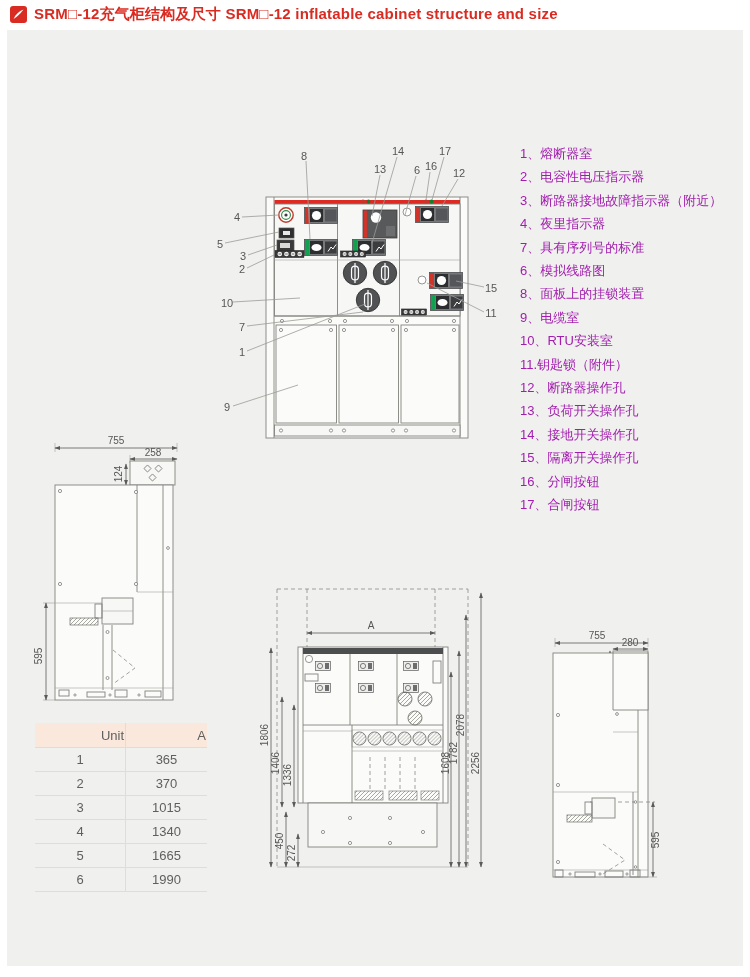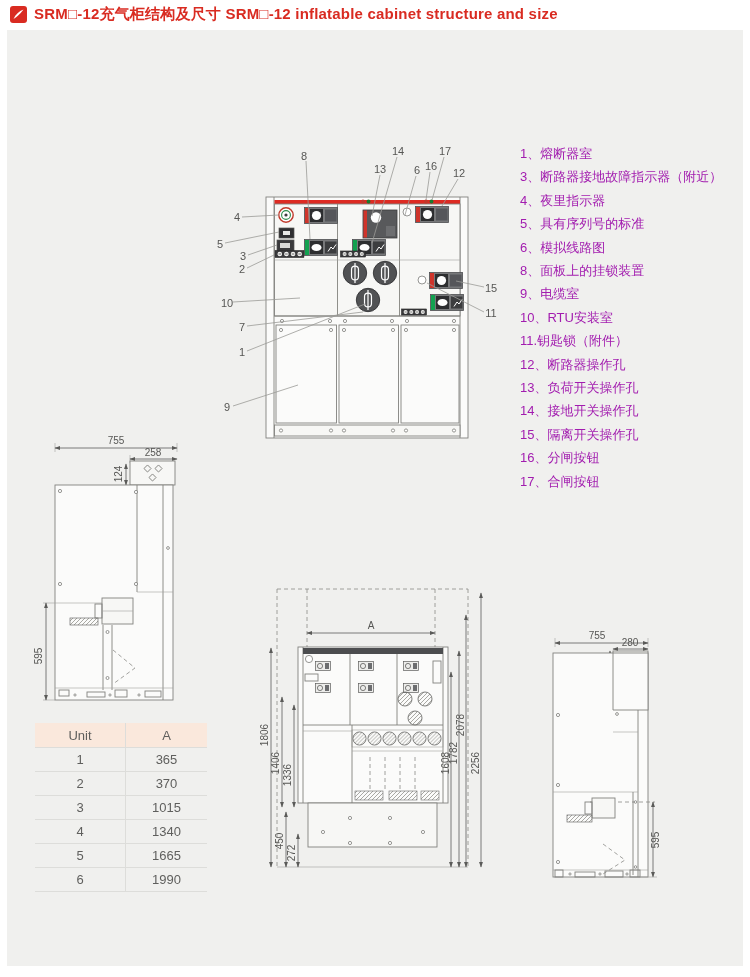--- a/index.html
+++ b/index.html
@@ -5,21 +5,21 @@
   html,body{margin:0;padding:0;background:#ffffff;}
   body{width:750px;height:977px;font-family:"Liberation Sans",sans-serif;}
   .page{position:relative;width:750px;height:977px;overflow:hidden;background:#ffffff;}
   .canvas{position:absolute;left:7px;top:30px;width:736px;height:936px;background:#f0f0ee;}
   .abs{position:absolute;}
   .title-row{position:absolute;left:10px;top:5px;display:flex;align-items:center;gap:7px;}
   .title-text{color:#d92b21;font-size:15px;font-weight:bold;letter-spacing:0.2px;white-space:nowrap;}
   .legend{position:absolute;left:520px;top:142px;width:226px;}
   .legend .li{line-height:23.4px;font-size:13px;color:#a21caf;white-space:nowrap;}
   .spec{position:absolute;left:35px;top:723px;width:172px;border-collapse:collapse;font-size:13px;color:#5f5f5d;}
-  .spec th{background:#fae8dc;font-weight:normal;height:22px;border-bottom:1px solid #ddddda;}
+  .spec th{background:#fae8dc;font-weight:normal;height:22px;border-bottom:1px solid #ddddda;text-align:right;}
   .spec td{height:21px;text-align:center;border-bottom:1px solid #ddddda;}
   .spec th:first-child,.spec td:first-child{width:88px;border-right:1px solid #ddddda;}
   svg{overflow:visible;}
   .ln{stroke:#82827e;stroke-width:0.9;fill:none;}
   .lnT{stroke:#a3a3a0;stroke-width:0.6;fill:none;}
   .dash{stroke:#8a8a86;stroke-width:0.8;fill:none;stroke-dasharray:4 3;}
   .dim{stroke:#5c5c5a;stroke-width:0.8;fill:none;}
   .dtx{font-size:10px;fill:#565654;}
   .co{font-size:11px;fill:#565654;}
   .lead{stroke:#9a9a97;stroke-width:0.8;fill:none;}
@@ -195,23 +195,24 @@
       <text class="co" x="42" y="191">7</text>
       <text class="co" x="42" y="216">1</text>
       <text class="co" x="27" y="271">9</text>
       <text class="co" x="291" y="152">15</text>
       <text class="co" x="291" y="177">11</text>
     </g>
   </svg>
 
   <div class="legend">
     <div class="li">1、熔断器室</div>
+    <div class="li">2、电容性电压指示器</div>
     <div class="li">3、断路器接地故障指示器（附近）</div>
     <div class="li">4、夜里指示器</div>
-    <div class="li">5、具有序列号的标准</div>
+    <div class="li">7、具有序列号的标准</div>
     <div class="li">6、模拟线路图</div>
     <div class="li">8、面板上的挂锁装置</div>
     <div class="li">9、电缆室</div>
     <div class="li">10、RTU安装室</div>
     <div class="li">11.钥匙锁（附件）</div>
     <div class="li">12、断路器操作孔</div>
     <div class="li">13、负荷开关操作孔</div>
     <div class="li">14、接地开关操作孔</div>
     <div class="li">15、隔离开关操作孔</div>
     <div class="li">16、分闸按钮</div>

